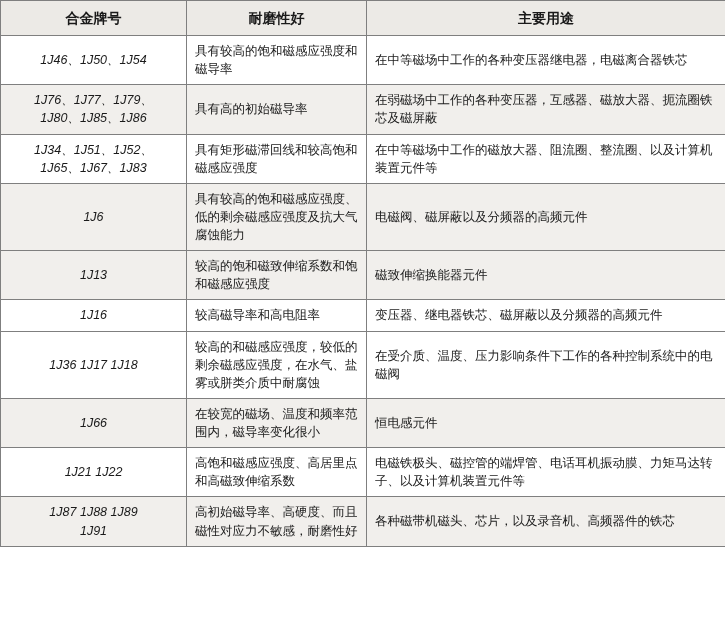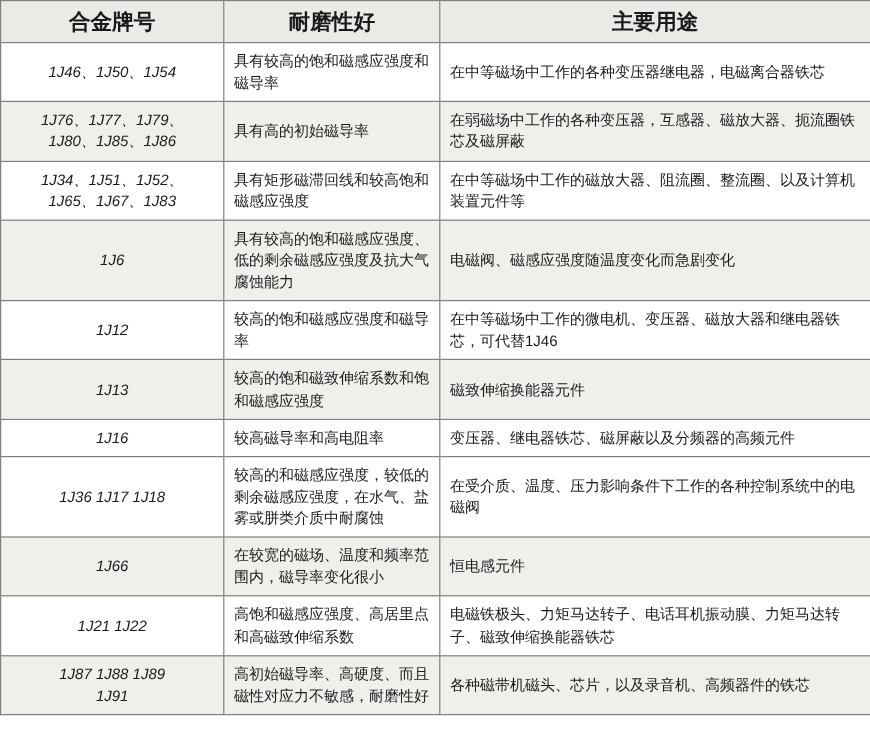--- a/index.html
+++ b/index.html
@@ -26,21 +26,21 @@
     border: 1px solid #7f7f7f;
     vertical-align: middle;
     padding: 6px 8px;
     font-size: 12.5px;
     line-height: 1.45;
   }
   #alloy-table thead th {
     background: #eceae6;
     text-align: center;
     font-weight: bold;
-    font-size: 18px;
+    font-size: 14px;
     height: 26px;
     padding: 4px 8px;
   }
   tr.shaded td {
     background: #f1efec;
   }
   tr.plain td {
     background: #ffffff;
   }
   td.grade {
@@ -88,26 +88,21 @@
       </tr>
       <tr class="plain">
         <td class="grade nowrapcell">1J34、1J51、1J52、
 1J65、1J67、1J83</td>
         <td class="props">具有矩形磁滞回线和较高饱和磁感应强度</td>
         <td class="uses">在中等磁场中工作的磁放大器、阻流圈、整流圈、以及计算机装置元件等</td>
       </tr>
       <tr class="shaded">
         <td class="grade nowrapcell">1J6</td>
         <td class="props">具有较高的饱和磁感应强度、低的剩余磁感应强度及抗大气腐蚀能力</td>
-        <td class="uses">电磁阀、磁感应强度随温度变化而急剧变化</td>
-      </tr>
-      <tr class="plain">
-        <td class="grade nowrapcell">1J12</td>
-        <td class="props">较高的饱和磁感应强度和磁导率</td>
-        <td class="uses">在中等磁场中工作的微电机、变压器、磁放大器和继电器铁芯，可代替1J46</td>
+        <td class="uses">电磁阀、磁屏蔽以及分频器的高频元件</td>
       </tr>
       <tr class="shaded">
         <td class="grade nowrapcell">1J13</td>
         <td class="props">较高的饱和磁致伸缩系数和饱和磁感应强度</td>
         <td class="uses">磁致伸缩换能器元件</td>
       </tr>
       <tr class="plain">
         <td class="grade nowrapcell">1J16</td>
         <td class="props">较高磁导率和高电阻率</td>
         <td class="uses">变压器、继电器铁芯、磁屏蔽以及分频器的高频元件</td>
@@ -118,21 +113,21 @@
         <td class="uses">在受介质、温度、压力影响条件下工作的各种控制系统中的电磁阀</td>
       </tr>
       <tr class="shaded">
         <td class="grade nowrapcell">1J66</td>
         <td class="props">在较宽的磁场、温度和频率范围内，磁导率变化很小</td>
         <td class="uses">恒电感元件</td>
       </tr>
       <tr class="plain">
         <td class="grade nowrapcell">1J21  1J22</td>
         <td class="props">高饱和磁感应强度、高居里点和高磁致伸缩系数</td>
-        <td class="uses">电磁铁极头、力矩马达转子、电话耳机振动膜、力矩马达转子、磁致伸缩换能器铁芯</td>
+        <td class="uses">电磁铁极头、磁控管的端焊管、电话耳机振动膜、力矩马达转子、以及计算机装置元件等</td>
       </tr>
       <tr class="shaded">
         <td class="grade nowrapcell">1J87  1J88  1J89
 1J91</td>
         <td class="props">高初始磁导率、高硬度、而且磁性对应力不敏感，耐磨性好</td>
         <td class="uses">各种磁带机磁头、芯片，以及录音机、高频器件的铁芯</td>
       </tr>
     </tbody>
 </table>
 

